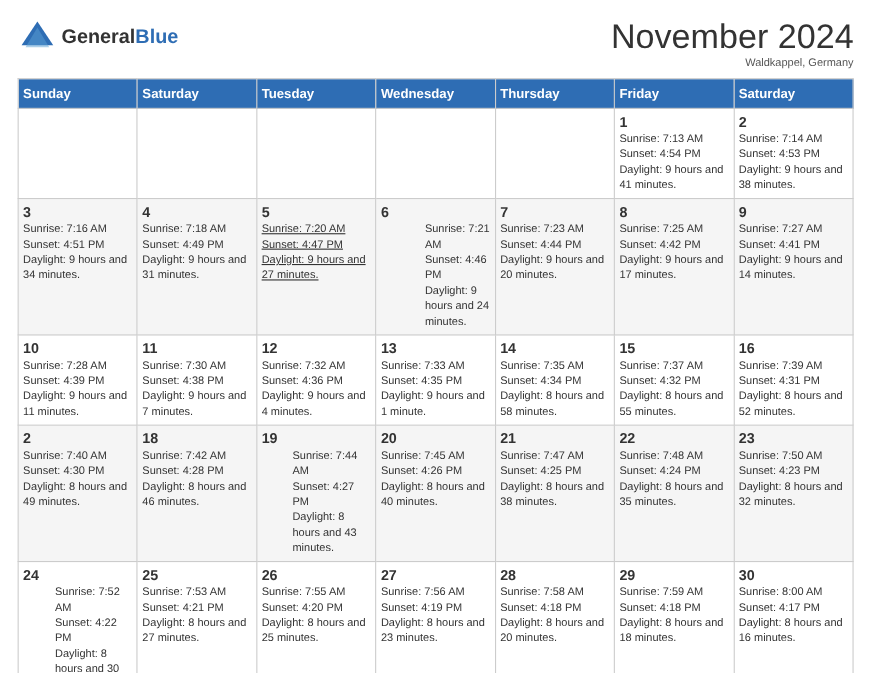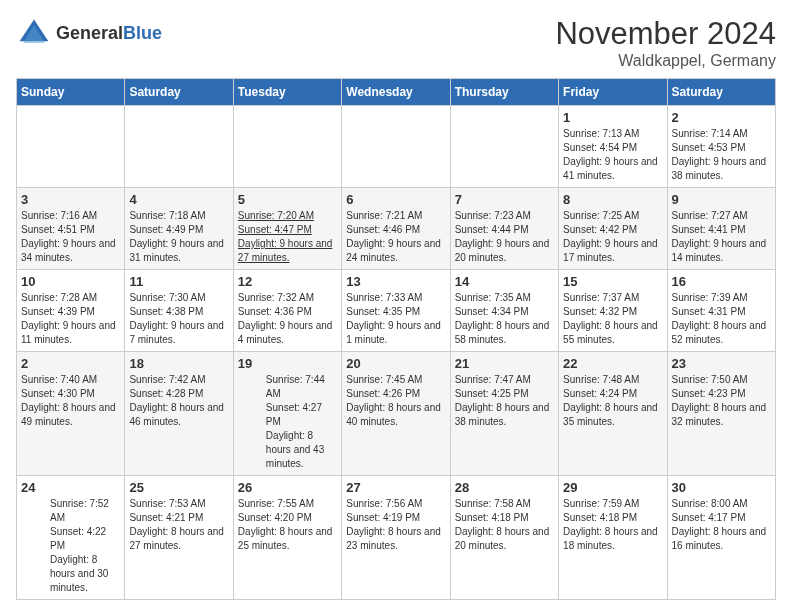--- a/index.html
+++ b/index.html
@@ -41,21 +41,21 @@
     }
     .title-area {
       text-align: right;
     }
     .month-title {
       font-size: 31px;
       font-weight: normal;
       color: #333;
     }
     .location {
-      font-size: 16px;
+      font-size: 10px;
       color: #555;
     }
     table {
       width: 100%;
       border-collapse: collapse;
       table-layout: fixed;
     }
     thead tr th {
       background-color: #2e6db4;
       color: #fff;
@@ -158,21 +158,21 @@
 Daylight: 9 hours and 31 minutes.</div>
         </td>
         <td>
           <span class="day-num">5</span>
           <div class="day-info" style="white-space: pre-line; text-decoration: underline;">Sunrise: 7:20 AM
 Sunset: 4:47 PM
 Daylight: 9 hours and 27 minutes.</div>
         </td>
         <td>
           <span class="day-num">6</span>
-          <div class="day-info" style="white-space: pre-line;">Sunrise: 7:21 AM
+          <div class="day-info" style="white-space: pre-line; margin-left: 40px;">Sunrise: 7:21 AM
 Sunset: 4:46 PM
 Daylight: 9 hours and 24 minutes.</div>
         </td>
         <td>
           <span class="day-num">7</span>
           <div class="day-info" style="white-space: pre-line;">Sunrise: 7:23 AM
 Sunset: 4:44 PM
 Daylight: 9 hours and 20 minutes.</div>
         </td>
         <td>

